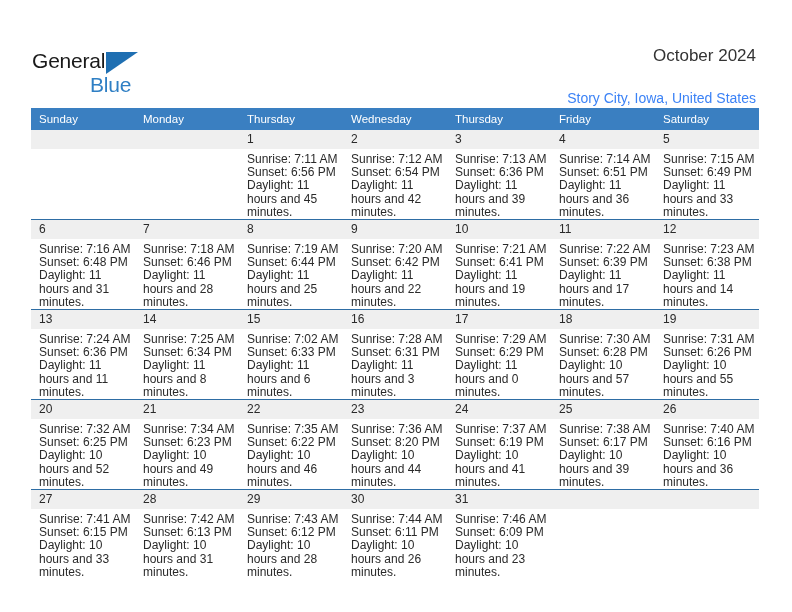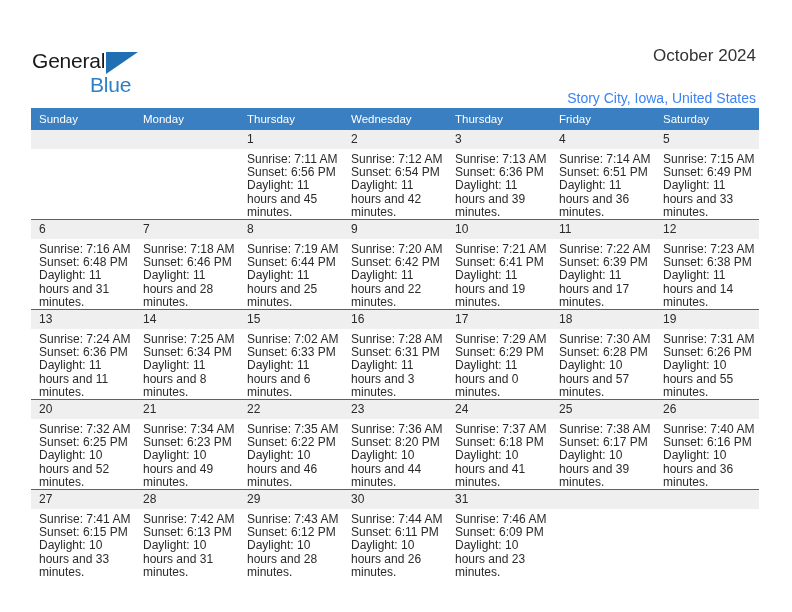--- a/index.html
+++ b/index.html
@@ -420,21 +420,21 @@
                 <div>Sunset: 8:20 PM</div>
                 <div class="wrap">Daylight: 10 hours and 44 minutes.</div>
               </div>
             </div>
           </td>
           <td>
             <div class="cell-inner">
               <div class="daynum">24</div>
               <div class="details">
                 <div>Sunrise: 7:37 AM</div>
-                <div>Sunset: 6:18 PM</div>
+                <div>Sunset: 6:19 PM</div>
                 <div class="wrap">Daylight: 10 hours and 41 minutes.</div>
               </div>
             </div>
           </td>
           <td>
             <div class="cell-inner">
               <div class="daynum">25</div>
               <div class="details">
                 <div>Sunrise: 7:38 AM</div>
                 <div>Sunset: 6:17 PM</div>

